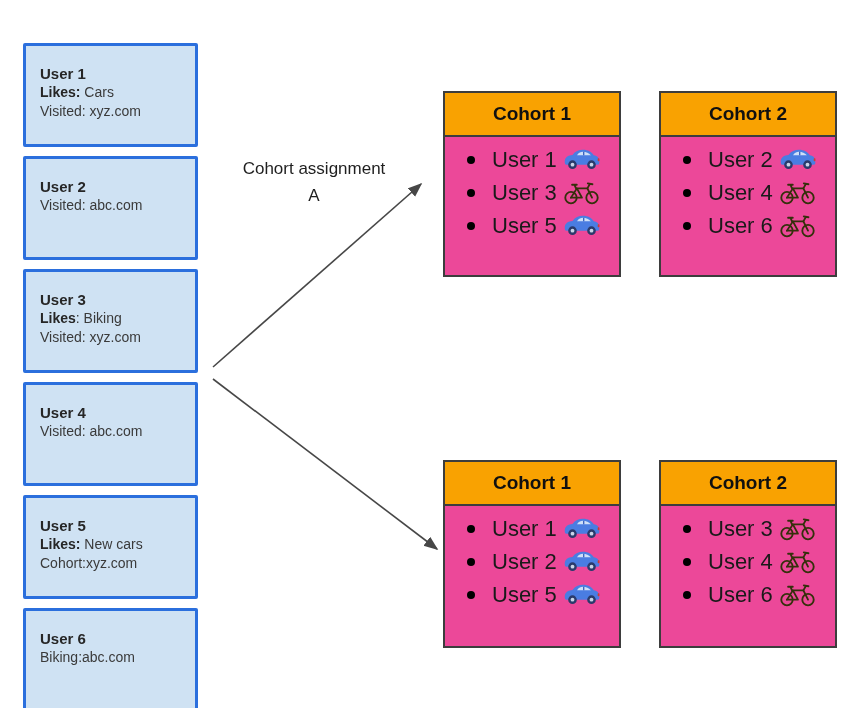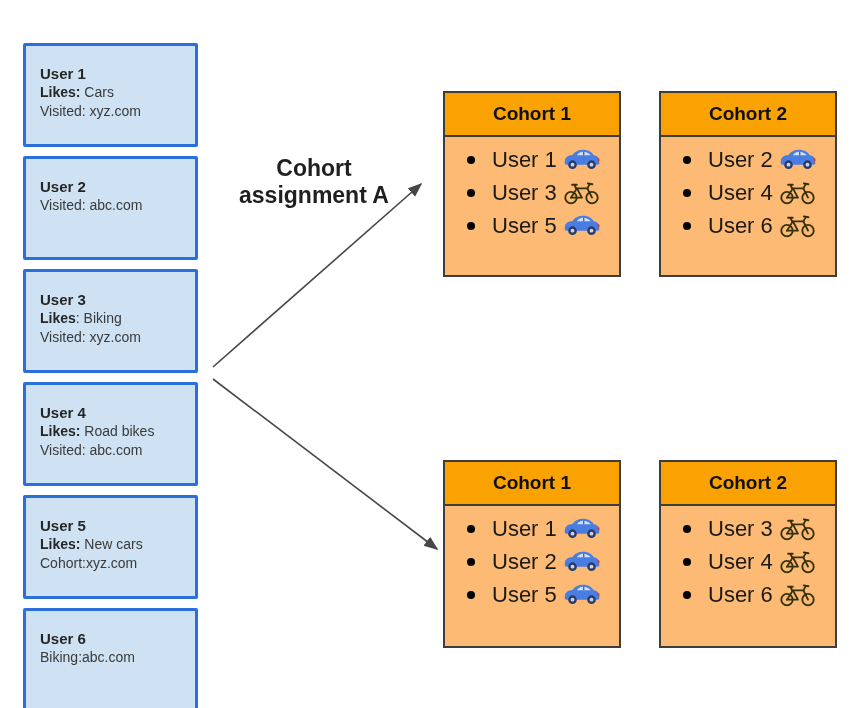--- a/index.html
+++ b/index.html
@@ -12,30 +12,30 @@
   .user-card{
     box-sizing:border-box;width:175px;height:104px;
     background:#cfe2f3;border:3px solid #2b6fdd;border-radius:2px;
     padding:18px 8px 0 14px;color:#3a3a3a;font-size:14px;line-height:19px;
   }
   .user-name{font-weight:bold;font-size:15px;color:#262626;}
   .user-likes b{color:#262626;}
   
   .assign-label{
     position:absolute;width:150px;text-align:center;
-    font-weight:bold;font-size:23px;line-height:27px;color:#1f1f1f;
+    font-weight:normal;font-size:17px;line-height:27px;color:#1f1f1f;
   }
   .label-a{left:239px;top:131px;}
   .label-b{left:231px;top:482px;}
   
   .arrows{position:absolute;left:0;top:0;pointer-events:none;}
   
   .cohort-box{
     position:absolute;box-sizing:border-box;width:178px;
-    background:#fdba74;border:2px solid #3d3d3d;
+    background:#ec4899;border:2px solid #3d3d3d;
   }
   #cohort-a1{left:443px;top:67px;height:186px;}
   #cohort-a2{left:659px;top:67px;height:186px;}
   #cohort-b1{left:443px;top:436px;height:188px;}
   #cohort-b2{left:659px;top:436px;height:188px;}
   .cohort-header{
     box-sizing:border-box;height:44px;background:#f9a201;border-bottom:2px solid #3d3d3d;
     display:flex;align-items:center;justify-content:center;
     font-weight:bold;font-size:19px;color:#101010;
   }
@@ -87,21 +87,20 @@
       <div class="user-name">User 2</div>
       <div class="user-visited">Visited: abc.com</div>
     </div>
     <div class="user-card">
       <div class="user-name">User 3</div>
       <div class="user-likes"><b>Likes</b><span>: Biking</span></div>
       <div class="user-visited">Visited: xyz.com</div>
     </div>
     <div class="user-card">
       <div class="user-name">User 4</div>
-      <div class="user-likes"><b>Likes:</b><span> Road bikes</span></div>
       <div class="user-visited">Visited: abc.com</div>
     </div>
     <div class="user-card">
       <div class="user-name">User 5</div>
       <div class="user-likes"><b>Likes:</b><span> New cars</span></div>
       <div class="user-visited">Cohort:xyz.com</div>
     </div>
     <div class="user-card">
       <div class="user-name">User 6</div>
       <div class="user-visited">Biking:abc.com</div>

